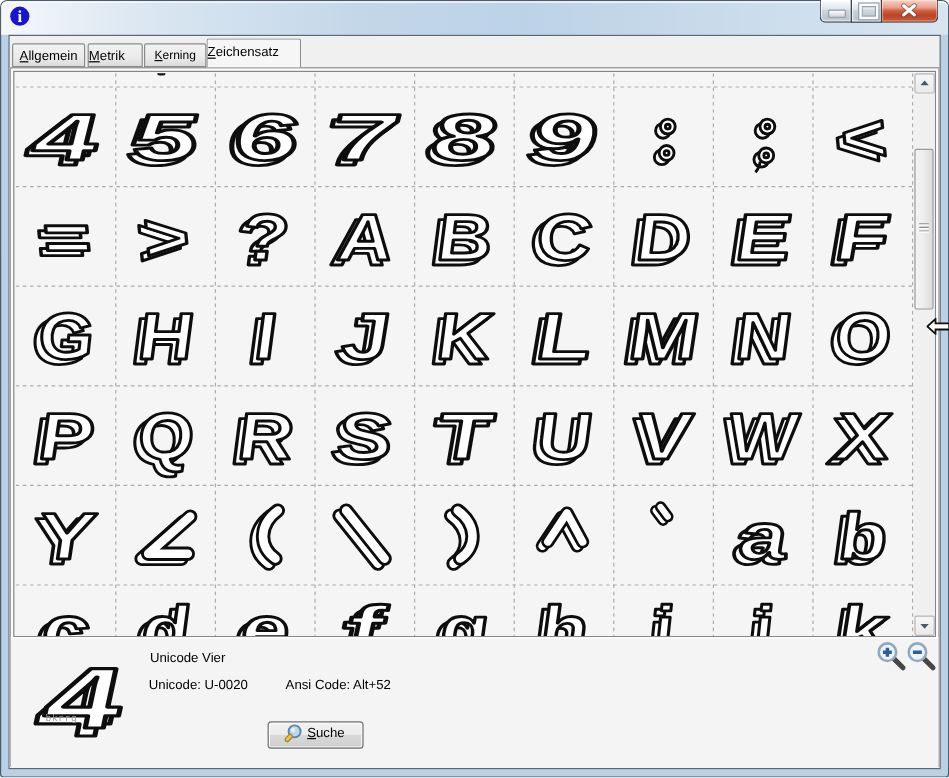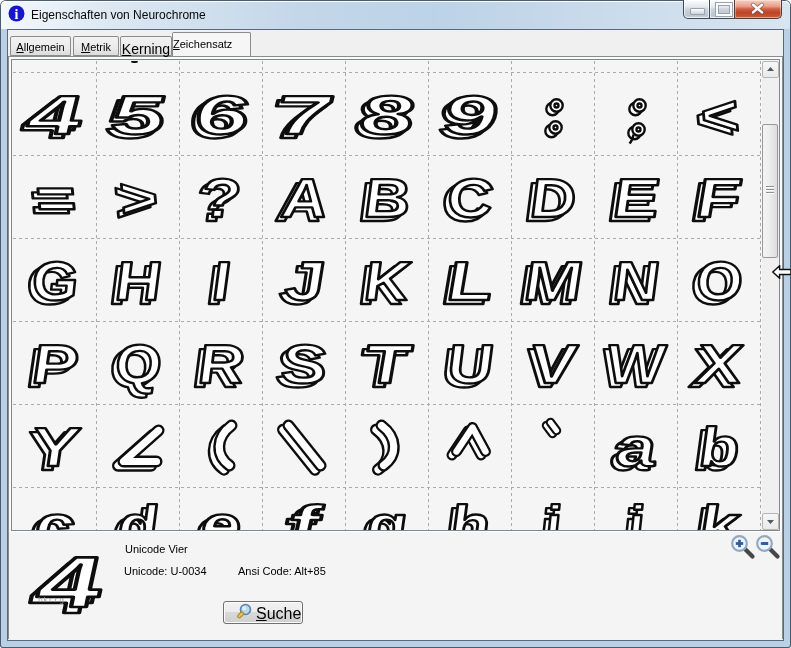--- a/index.html
+++ b/index.html
@@ -7,46 +7,45 @@
 #page { position:absolute; left:8px; top:56px; width:775px; height:583px; background:#fbfbfb; border:1px solid #8b8b8b; box-sizing:border-box; z-index:3; }
 #gridbox { position:absolute; left:11px; top:59px; width:769px; height:472px; background:#f5f5f6; border:1px solid #82878f; box-sizing:border-box; z-index:4; }
 </style></head>
 <body>
 <div id="win">
   <div style="position:absolute;left:1px;top:1px;right:1px;height:28px;border-radius:5px 5px 0 0;background:linear-gradient(90deg,rgba(255,255,255,.85),rgba(255,255,255,.5) 14%,rgba(255,255,255,.15) 38%,rgba(255,255,255,.05) 55%,rgba(255,255,255,.25) 78%,rgba(255,255,255,.45));box-shadow:inset 0 1px 0 #fafcfe"></div>
   <svg width="19" height="19" viewBox="0 0 19 19" style="position:absolute;left:8px;top:4px">
 <circle cx="8.5" cy="9.5" r="8" fill="#1616cf"></circle>
 <text x="8.5" y="14.6" font-family="Liberation Serif, serif" font-weight="bold" font-size="14" fill="#fff" text-anchor="middle">i</text>
 </svg>
-  <div style="position:absolute;left:31px;top:8px;font-size:12px;color:#070707">Eigenschaften von Neurochrome</div>
 
 <div style="position:absolute;left:683px;top:0px;width:99px;height:20px">
  <div style="position:absolute;left:0;top:0;width:27px;height:19px;border:1px solid #3f4a55;border-top:none;border-radius:0 0 2px 5px;box-sizing:border-box;background:linear-gradient(#fcfdfe,#e1e7ee 40%,#ccd4dd 50%,#bcc6d1 85%,#ccd4dd);box-shadow:inset 0 0 0 1px rgba(255,255,255,.65)">
    <div style="position:absolute;left:6px;top:8px;width:13px;height:5px;background:linear-gradient(#fdfdfd,#cfd4da);border:1px solid #9aa2ac;border-radius:1px"></div>
       </div>
  <div style="position:absolute;left:26px;top:0;width:26px;height:19px;border:1px solid #3f4a55;border-top:none;box-sizing:border-box;background:linear-gradient(#fcfdfe,#e1e7ee 40%,#ccd4dd 50%,#bcc6d1 85%,#ccd4dd);box-shadow:inset 0 0 0 1px rgba(255,255,255,.65)">
    <div style="position:absolute;left:6px;top:3px;width:12px;height:9px;border:2px solid #fafbfc;outline:1px solid #9aa2ac;background:transparent;box-shadow:inset 0 0 0 1px #9aa2ac"></div>
       </div>
  <div style="position:absolute;left:51px;top:0;width:48px;height:19px;border:1px solid #4e3f3c;border-top:none;border-radius:0 0 5px 2px;box-sizing:border-box;background:linear-gradient(#f7d0c4,#e8a08c 35%,#d05f41 50%,#bc4527 70%,#c4542f 90%,#d8755a);box-shadow:inset 0 0 0 1px rgba(255,255,255,.35)">
    <svg width="46" height="17" style="position:absolute;left:0;top:0">
           <path d="M18 4.8 L27 12.4 M27 4.8 L18 12.4" stroke="#6b4a42" stroke-width="4.4" stroke-linecap="round" opacity="0.55"></path>
           <path d="M18 4.8 L27 12.4 M27 4.8 L18 12.4" stroke="#ffffff" stroke-width="2.5" stroke-linecap="round"></path>
         </svg>
       </div>
 </div>
   <div id="client"></div>
   <div id="page"></div>
   <div style="position:absolute;left:10px;top:36px;width:61px;height:20px;background:linear-gradient(#f2f2f2,#ebebeb 60%,#dcdcdc);border:1px solid #8b8b8b;border-radius:2px 2px 0 0;box-sizing:border-box;z-index:4;text-align:center">
         <div style="margin-top:4px;font-size:11px"><span style="text-decoration:underline">A</span>llgemein</div>
     </div>
-    <div style="position:absolute;left:73px;top:36px;width:46px;height:20px;background:linear-gradient(#f2f2f2,#ebebeb 60%,#dcdcdc);border:1px solid #8b8b8b;border-radius:2px 2px 0 0;box-sizing:border-box;z-index:4;text-align:center">
+    <div style="position:absolute;left:73px;top:36px;width:46px;height:20px;background:linear-gradient(#f2f2f2,#ebebeb 60%,#dcdcdc);border:1px solid #8b8b8b;border-radius:2px 2px 0 0;box-sizing:border-box;z-index:4;">
         <div style="margin-top:4px;font-size:11px"><span style="text-decoration:underline">M</span>etrik</div>
     </div>
     <div style="position:absolute;left:120px;top:36px;width:52px;height:20px;background:linear-gradient(#f2f2f2,#ebebeb 60%,#dcdcdc);border:1px solid #8b8b8b;border-radius:2px 2px 0 0;box-sizing:border-box;z-index:4;text-align:center">
-        <div style="margin-top:4px;font-size:14px"><span style="text-decoration:underline">K</span>erning</div>
+        <div style="margin-top:4px;font-size:10px"><span style="text-decoration:underline">K</span>erning</div>
     </div>
     <div style="position:absolute;left:172px;top:32px;width:79px;height:24px;background:#f6f6f6;border:1px solid #8b8b8b;border-bottom:none;border-radius:2px 2px 0 0;box-sizing:border-box;z-index:5;text-align:left">
         <div style="margin-top:5px;font-size:11px"><span style="text-decoration:underline">Z</span>eichensatz</div>
     </div>
   <div id="gridbox"></div>
   <div style="position:absolute;z-index:10;left:0;top:0">
   <svg width="749" height="469" viewBox="13.0 61.0 749.0 469.0" style="position:absolute;left:13px;top:61px">
         <g stroke="#ababab" stroke-width="1" stroke-dasharray="3 3">
           <line x1="96.5" y1="61.0" x2="96.5" y2="530.0"></line>
           <line x1="179.5" y1="61.0" x2="179.5" y2="530.0"></line>
@@ -424,29 +423,29 @@
             </g>
    <g stroke="#fff" stroke-width="1">
               <path d="M3 2.5h8M3 5.5h8M3 8.5h8"></path>
             </g>
   </svg>
         </div>
 </div>
 
 <div style="position:absolute;left:9px;top:531px;width:773px;height:108px;background:#f4f4f4;border-top:1px solid #ffffff">
  <div style="position:absolute;left:116px;top:11px;font-size:11px;color:#000">Unicode Vier</div>
- <div style="position:absolute;left:115px;top:33px;font-size:11px;color:#000">Unicode: U-0034</div>
- <div style="position:absolute;left:229px;top:33px;font-size:11px;color:#000">Ansi Code: Alt+85</div>
+ <div style="position:absolute;left:115px;top:33px;font-size:11px;color:#000">Unicode: U-0020</div>
+ <div style="position:absolute;left:229px;top:33px;font-size:11px;color:#000">Ansi Code: Alt+52</div>
  <div style="position:absolute;left:214px;top:69px;width:78px;height:21px;border:1px solid #707070;border-radius:3px;background:linear-gradient(#f2f2f2,#ebebeb 50%,#d9d9d9 50%,#cfcfcf);box-shadow:inset 0 0 0 1px #fbfbfb">
    <div style="position:absolute;left:11px;top:1px"><svg width="18" height="18" viewBox="0 0 18 18">
  <circle cx="10.5" cy="6.5" r="5" fill="#b9d7ee" stroke="#5a84a8" stroke-width="1.6"></circle>
  <circle cx="9.2" cy="5.2" r="2" fill="#e4f1fa" opacity="0.9"></circle>
  <rect x="2.2" y="10.2" width="7" height="3.4" rx="1.6" transform="rotate(-45 5.7 12)" fill="#e8c24a" stroke="#a8842a" stroke-width="1"></rect>
 </svg></div>
-   <div style="position:absolute;left:32px;top:3px;font-size:16px"><span style="text-decoration:underline">S</span>uche</div>
+   <div style="position:absolute;left:32px;top:3px;font-size:11px"><span style="text-decoration:underline">S</span>uche</div>
  </div>
  <div style="position:absolute;left:722px;top:3px"><svg width="26" height="26" viewBox="0 0 26 26">
  <line x1="13" y1="13" x2="21.5" y2="21.5" stroke="#474747" stroke-width="4.2" stroke-linecap="round"></line>
  <circle cx="8.5" cy="8.5" r="7.3" fill="#eef4fb" stroke="#92a8c0" stroke-width="2.2"></circle>
  <path d="M4.8 8.5 h7.4" stroke="#2f5e9e" stroke-width="2.8"></path>
             <path d="M8.5 4.8 v7.4" stroke="#2f5e9e" stroke-width="2.8"></path>
 </svg></div>
  <div style="position:absolute;left:747px;top:3px"><svg width="26" height="26" viewBox="0 0 26 26">
  <line x1="13" y1="13" x2="21.5" y2="21.5" stroke="#474747" stroke-width="4.2" stroke-linecap="round"></line>
  <circle cx="8.5" cy="8.5" r="7.3" fill="#eef4fb" stroke="#92a8c0" stroke-width="2.2"></circle>

